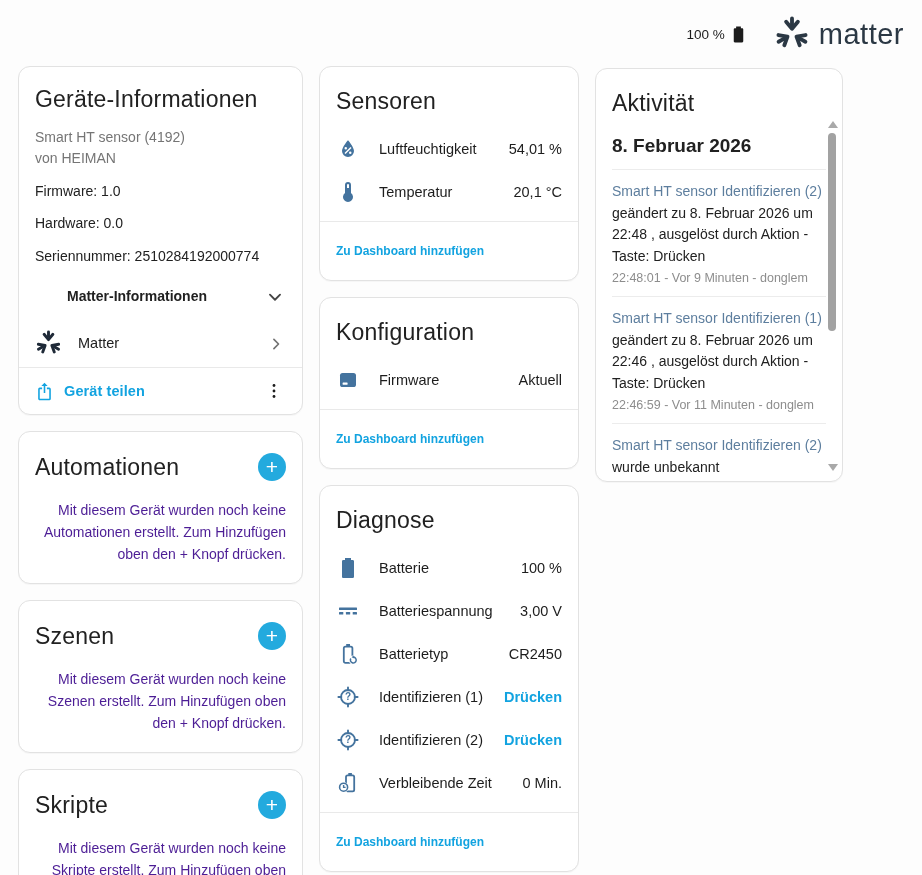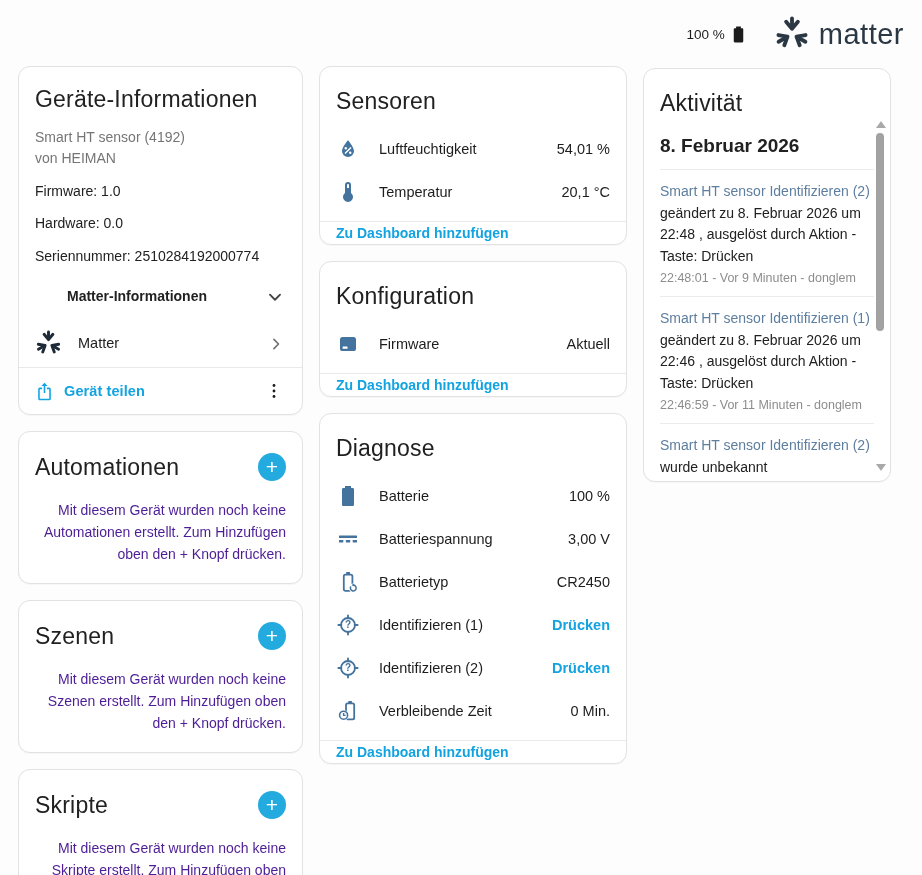--- a/index.html
+++ b/index.html
@@ -22,21 +22,21 @@
   .battery-chip{display:flex; align-items:center; gap:4px; font-size:13.5px; color:#1c1c1c;}
   .brand{display:flex; align-items:center; gap:9px; color:var(--brand-dark);}
   .brand-word{font-size:29px; letter-spacing:0.5px; color:var(--brand-dark);}
   
   .columns{
     position:absolute; top:66px; left:18px; right:18px;
     display:flex; gap:16px; align-items:flex-start;
   }
   .col{display:flex; flex-direction:column; gap:16px;}
   .col-left{width:285px;}
-  .col-mid{width:308px;}
+  .col-mid{width:260px;}
   .col-right{width:248px; padding-top:2px;}
   
   .card{
     background:#fff; border:1px solid #e2e2e2; border-radius:12px;
     box-shadow:0 1px 1px rgba(0,0,0,0.03);
     overflow:hidden;
   }
   .card-title{
     font-size:23px; font-weight:400; color:#212121; letter-spacing:0.2px;
   }
@@ -81,22 +81,22 @@
   .rows{padding:6px 0 8px;}
   .entity-row{
     display:flex; align-items:center; gap:19px;
     height:43px; padding:0 16px; cursor:pointer;
   }
   .row-icon{width:24px; height:24px; flex:none; color:var(--icon); display:flex;}
   .row-label{flex:1; font-size:14.5px; color:#1d1d1d;}
   .row-value{font-size:14.5px; color:#1d1d1d; text-align:right;}
   .row-value.action{color:var(--accent); font-weight:700; cursor:pointer;}
   .footer-link{
-    border-top:1px solid #e9e9e9; padding:3px 16px;
-    color:var(--accent); font-size:14px; font-weight:700; cursor:pointer;
+    border-top:1px solid #e9e9e9; padding:22px 16px;
+    color:var(--accent); font-size:12px; font-weight:700; cursor:pointer;
   }
   
   .activity-card{height:414px; position:relative;}
   .log-scroll{
     position:absolute; top:58px; bottom:6px; left:0; right:16px;
     overflow:hidden; padding:0 0 0 16px;
   }
   .log-date{font-size:19px; font-weight:700; padding:8px 0 12px;}
   .log-entry{border-top:1px solid #ececec; padding:11px 0 10px; font-size:14px; line-height:21.5px;}
   .entity-link{color:var(--entity-link); cursor:pointer;}

